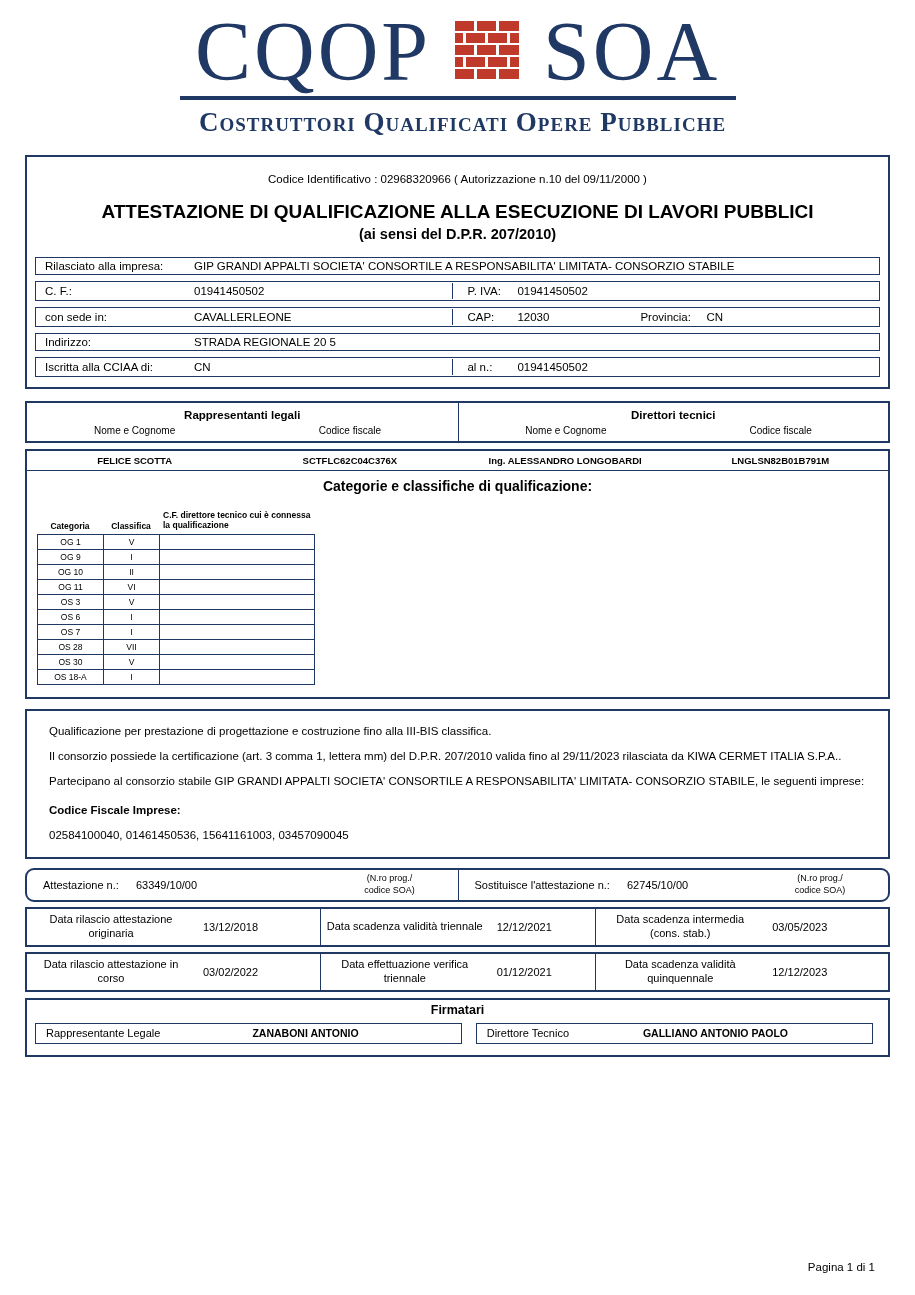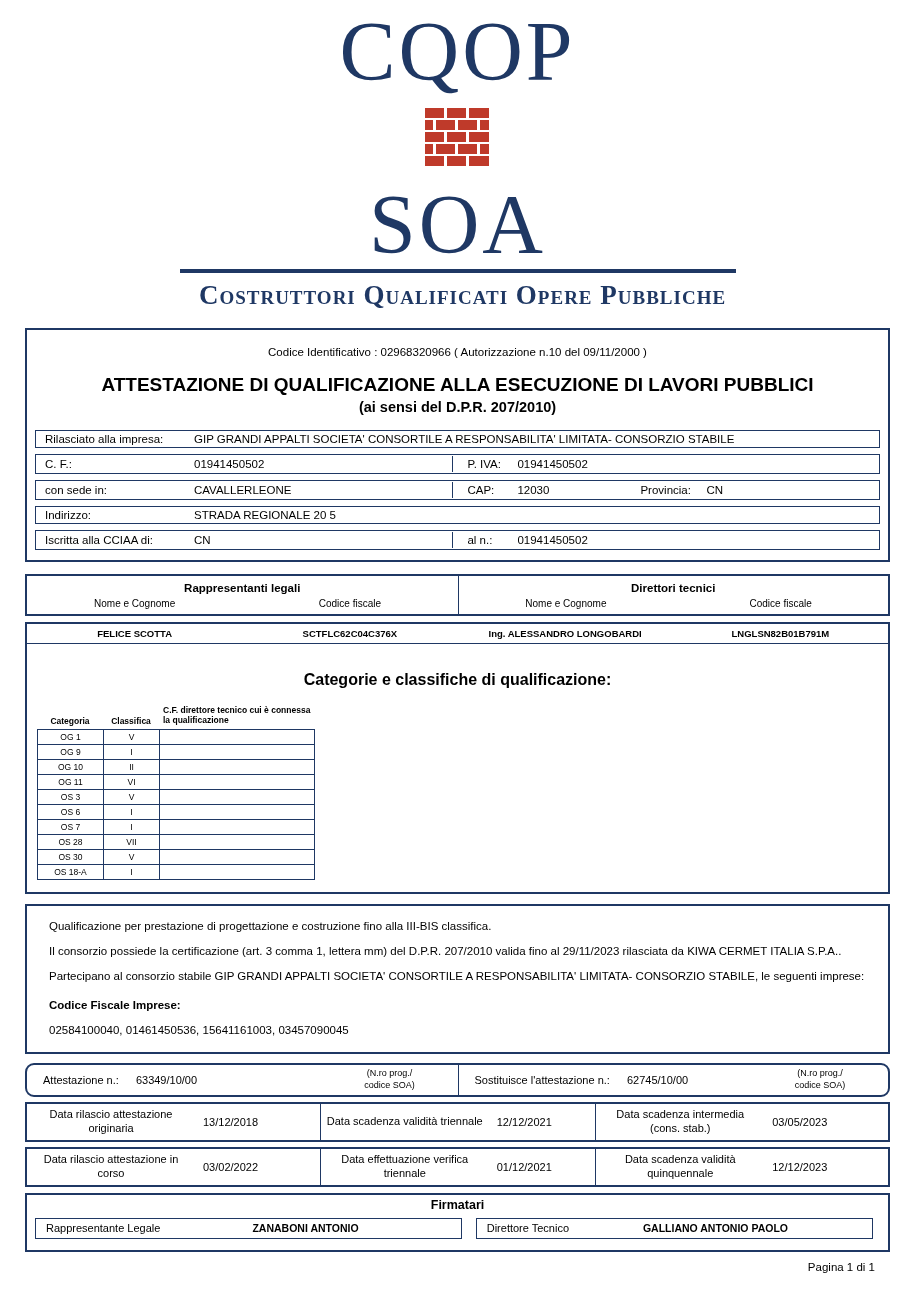--- a/index.html
+++ b/index.html
@@ -3,21 +3,21 @@
 <meta charset="utf-8">
 <style>
   * { margin: 0; padding: 0; box-sizing: border-box; }
   html, body { background: #fff; }
   .page {
     width: 915px; height: 1295px; background: #fff; position: relative;
     font-family: "Liberation Sans", sans-serif; color: #000; overflow: hidden;
   }
   
   .logo-wrap { padding-top: 12px; text-align: center; }
-  .logo-row { display: inline-flex; align-items: center; gap: 16px; line-height: 1; flex-direction: column; }
+  .logo-row { display: inline-flex; align-items: center; gap: 24px; line-height: 1; }
   .logo-word {
     font-family: "Liberation Serif", serif; font-size: 84px; color: #1f3864;
     letter-spacing: 3px; line-height: 0.95;
   }
   .brick-icon { display: inline-block; }
   .logo-rule { width: 556px; height: 4px; background: #1f3864; margin: 4px auto 7px; }
   .logo-tagline {
     font-family: "Liberation Serif", serif; font-variant: small-caps; font-weight: bold;
     font-size: 27px; color: #1f3864; letter-spacing: 1px; padding-left: 10px;
   }
@@ -45,21 +45,21 @@
   .box-organi { margin-top: 12px; display: flex; }
   .org-half { width: 50%; padding: 4px 0 5px; }
   .org-half.bl { border-left: 1px solid #1f3864; }
   .org-title { text-align: center; font-weight: bold; font-size: 11.5px; padding: 2px 0 4px; }
   .org-subrow { display: flex; font-size: 10px; }
   .org-subrow span { width: 50%; text-align: center; }
   
   .box-categorie { margin-top: 6px; padding-bottom: 12px; }
   .names-row { display: flex; border-bottom: 1px solid #1f3864; padding: 4px 0; }
   .names-row .nm { width: 25%; text-align: center; font-size: 9.5px; font-weight: bold; }
-  .cat-title { text-align: center; font-weight: bold; font-size: 16px; padding: 7px 0 6px; margin-top: 20px; }
+  .cat-title { text-align: center; font-weight: bold; font-size: 14px; padding: 7px 0 6px; }
   .cat-wrap { margin-left: 10px; margin-top: 10px; }
   .cat-head { display: flex; align-items: flex-end; font-size: 8.5px; font-weight: bold; margin-bottom: 3px; }
   .cat-head .ch1 { width: 66px; text-align: center; }
   .cat-head .ch2 { width: 56px; text-align: center; }
   .cat-head .ch3 { width: 158px; text-align: left; padding-left: 4px; line-height: 1.25; }
   table.cat-table { border-collapse: collapse; }
   table.cat-table td {
     border: 1px solid #1f3864; height: 15px; font-size: 8.5px; text-align: center; padding: 0 2px;
   }
   td.cc1 { width: 66px; } td.cc2 { width: 56px; } td.cc3 { width: 155px; }

